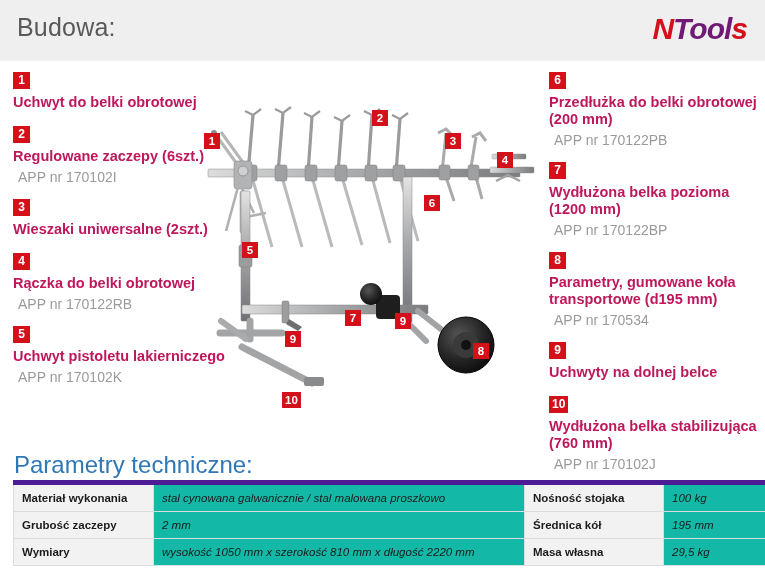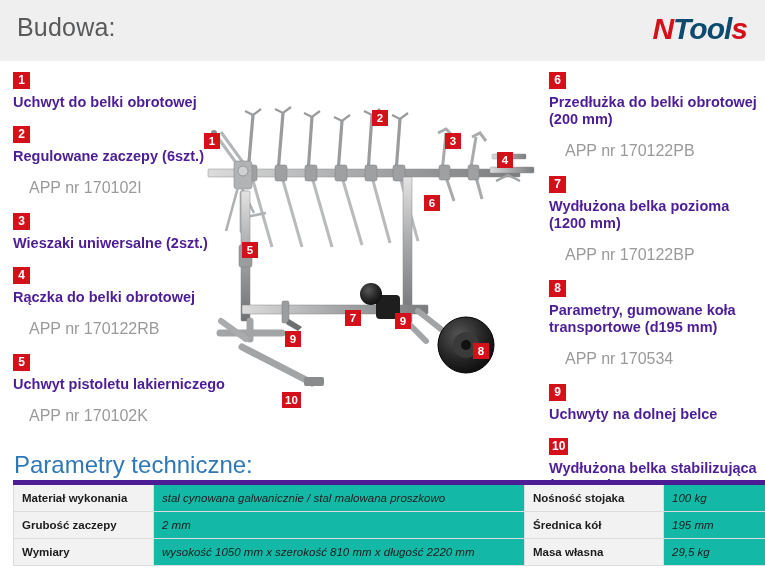--- a/index.html
+++ b/index.html
@@ -21,43 +21,43 @@
     position:absolute;left:17px;top:13px;
     font-size:25px;color:#58595b;font-weight:400;
     letter-spacing:.2px;
   }
   .logo{
     position:absolute;right:18px;top:13px;
     font-size:30px;font-weight:bold;font-style:italic;
     letter-spacing:-1px;line-height:32px;
   }
   .logo .r{color:#d5101b;}
-  .logo .k{color:#0c4a6e;}
+  .logo .k{color:#701a75;}
 
   
   .col{position:absolute;top:70px;}
   .col-left{left:13px;width:235px;}
   .col-right{left:549px;width:210px;}
 
   .feat{margin-bottom:13px;}
   .badge{
     display:inline-block;
     background:#d4101b;color:#ffffff;
     font-size:12px;font-weight:bold;
     line-height:17px;height:17px;min-width:11px;
     padding:0 3px;text-align:center;
     margin-bottom:5px;
   }
   .feat-title{
-    color:#4c1d95;font-size:14.5px;font-weight:bold;
+    color:#be185d;font-size:14.5px;font-weight:bold;
     line-height:17px;margin:0 0 1px 0;
   }
   .feat-sub{
-    color:#9a9a9a;font-size:16px;font-weight:normal;
-    line-height:14px;margin:16px;
+    color:#9a9a9a;font-size:14px;font-weight:normal;
+    line-height:14px;margin:5px;
   }
 
   
   .photo{
     position:absolute;left:190px;top:95px;
     width:350px;height:325px;
   }
   .photo svg{display:block;}
   .callout{
     position:absolute;

